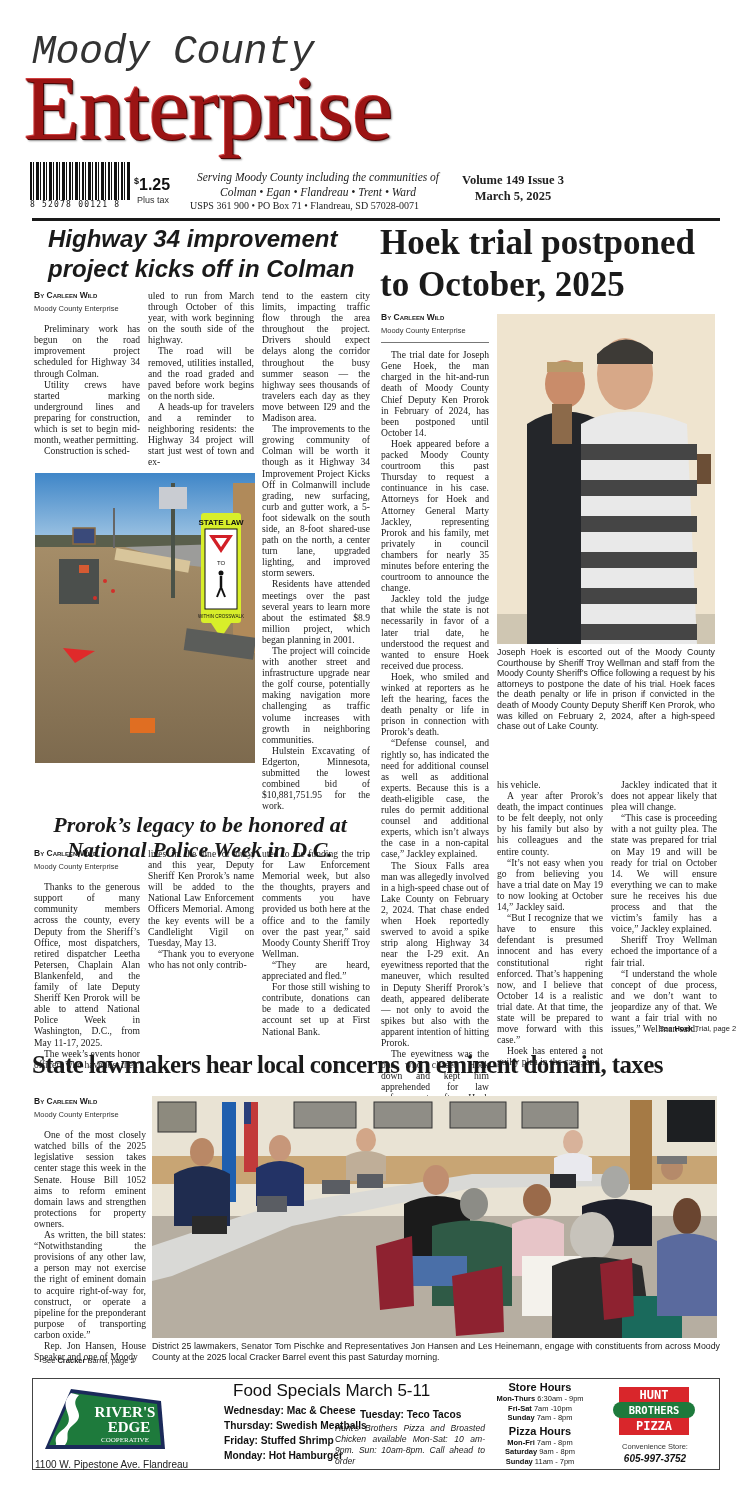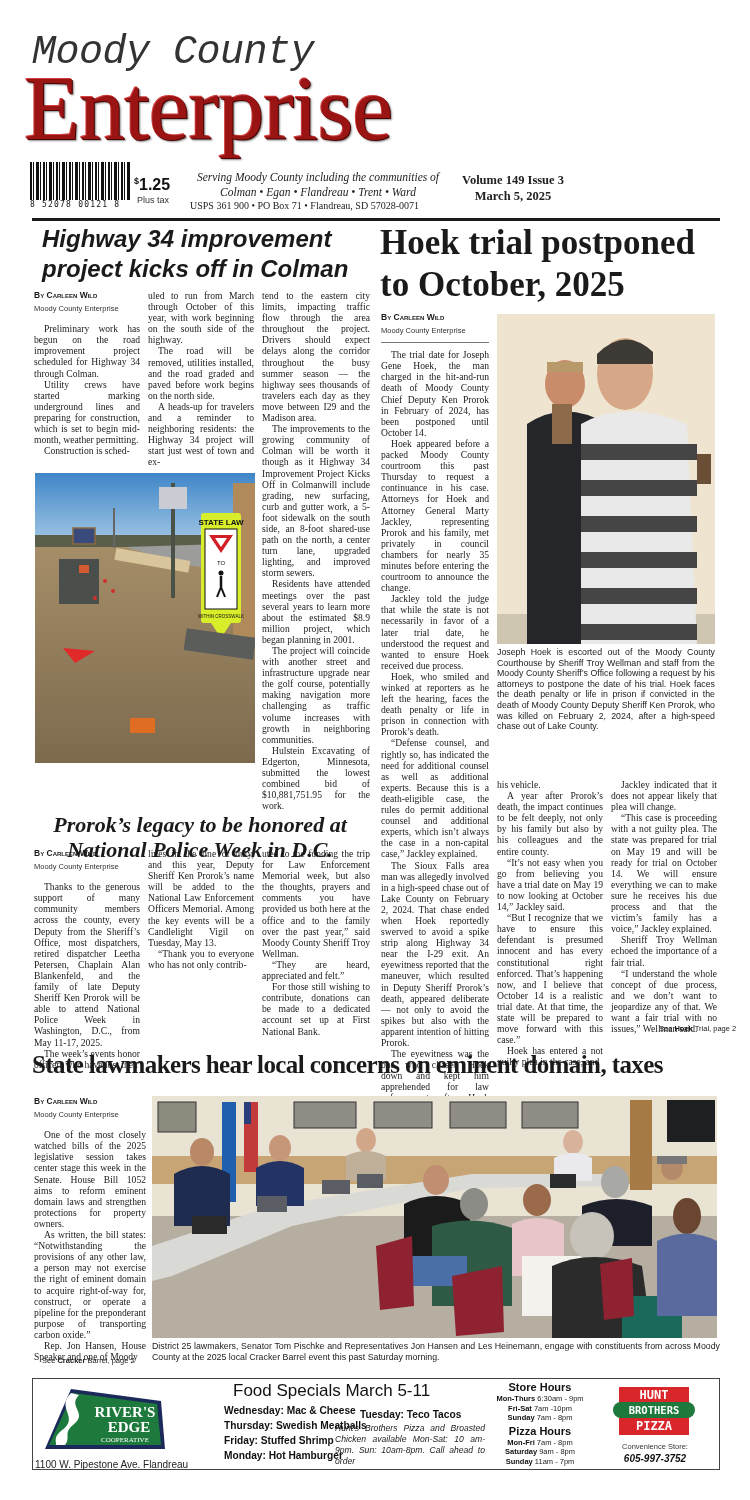--- a/index.html
+++ b/index.html
@@ -28,21 +28,21 @@
   .byline-org { font-family: "Liberation Sans", sans-serif; font-size: 7.5px; color: #333; margin-top: 2px; }
   .col { position: absolute; font-size: 9.6px; line-height: 11.1px; text-align: justify; hyphens: auto; color: #1a1a1a; }
   .col p { text-indent: 10px; }
   .col p.noindent { text-indent: 0; }
   .caption { position: absolute; font-family: "Liberation Sans", sans-serif; font-size: 8.8px; line-height: 10.6px; text-align: justify; color: #1a1a1a; }
   .jump { position: absolute; font-family: "Liberation Sans", sans-serif; font-size: 7.5px; color: #1a1a1a; }
   .jump b { font-weight: bold; }
   .photo { position: absolute; overflow: hidden; }
 
   
-  .a1-head { position: absolute; left: 42px; top: 224px; width: 340px; font-size: 24px; line-height: 30px; }
+  .a1-head { position: absolute; left: 48px; top: 224px; width: 340px; font-size: 24px; line-height: 30px; }
   
   .a2-head { position: absolute; left: 380px; top: 222px; width: 345px; font-size: 35px; line-height: 42px; }
   
   .a3-head { position: absolute; left: 30px; top: 812px; width: 340px; text-align: center; font-family: "Liberation Serif", serif; font-weight: bold; font-style: italic; font-size: 22px; line-height: 25px; }
   
   .a4-head { position: absolute; left: 32px; top: 1050px; width: 690px; font-size: 25px; line-height: 30px; letter-spacing: -0.6px; white-space: nowrap; }
 
   
   .ad { position: absolute; left: 32px; top: 1378px; width: 688px; height: 92px; border: 1.5px solid #444; background: #fff; }
   .ad-logo { position: absolute; left: 8px; top: 6px; width: 128px; height: 68px; }
@@ -215,21 +215,21 @@
     <div style="height:9px"></div>
     <p>Thanks to the generous support of many community members across the county, every Deputy from the Sheriff’s Office, most dispatchers, retired dispatcher Leetha Petersen, Chaplain Alan Blankenfeld, and the family of late Deputy Sheriff Ken Prorok will be able to attend National Police Week in Washington, D.C., from May 11-17, 2025.</p>
     <p>The week’s events honor officers who have lost their</p>
   </div>
   <div class="col" style="left:148px; top:848px; width:106px;">
     <p class="noindent">lives in the line of duty, and this year, Deputy Sheriff Ken Prorok’s name will be added to the National Law Enforcement Officers Memorial. Among the key events will be a Candlelight Vigil on Tuesday, May 13.</p>
     <p>“Thank you to everyone who has not only contrib-</p>
   </div>
   <div class="col" style="left:262px; top:848px; width:108px;">
     <p class="noindent">uted to the funding the trip for Law Enforcement Memorial week, but also the thoughts, prayers and comments you have provided us both here at the office and to the family over the past year,” said Moody County Sheriff Troy Wellman.</p>
-    <p>“They are heard, appreciated and felt.”</p>
+    <p>“They are heard, appreciated and fled.”</p>
     <p>For those still wishing to contribute, donations can be made to a dedicated account set up at First National Bank.</p>
   </div>
 </div>
 
 <div>
   <h1 class="a4-head headline-serif">State lawmakers hear local concerns on eminent domain, taxes</h1>
   <div class="col" style="left:34px; top:1096px; width:112px;">
     <div class="byline">By Carleen Wild</div>
     <div class="byline-org">Moody County Enterprise</div>
     <div style="height:9px"></div>

